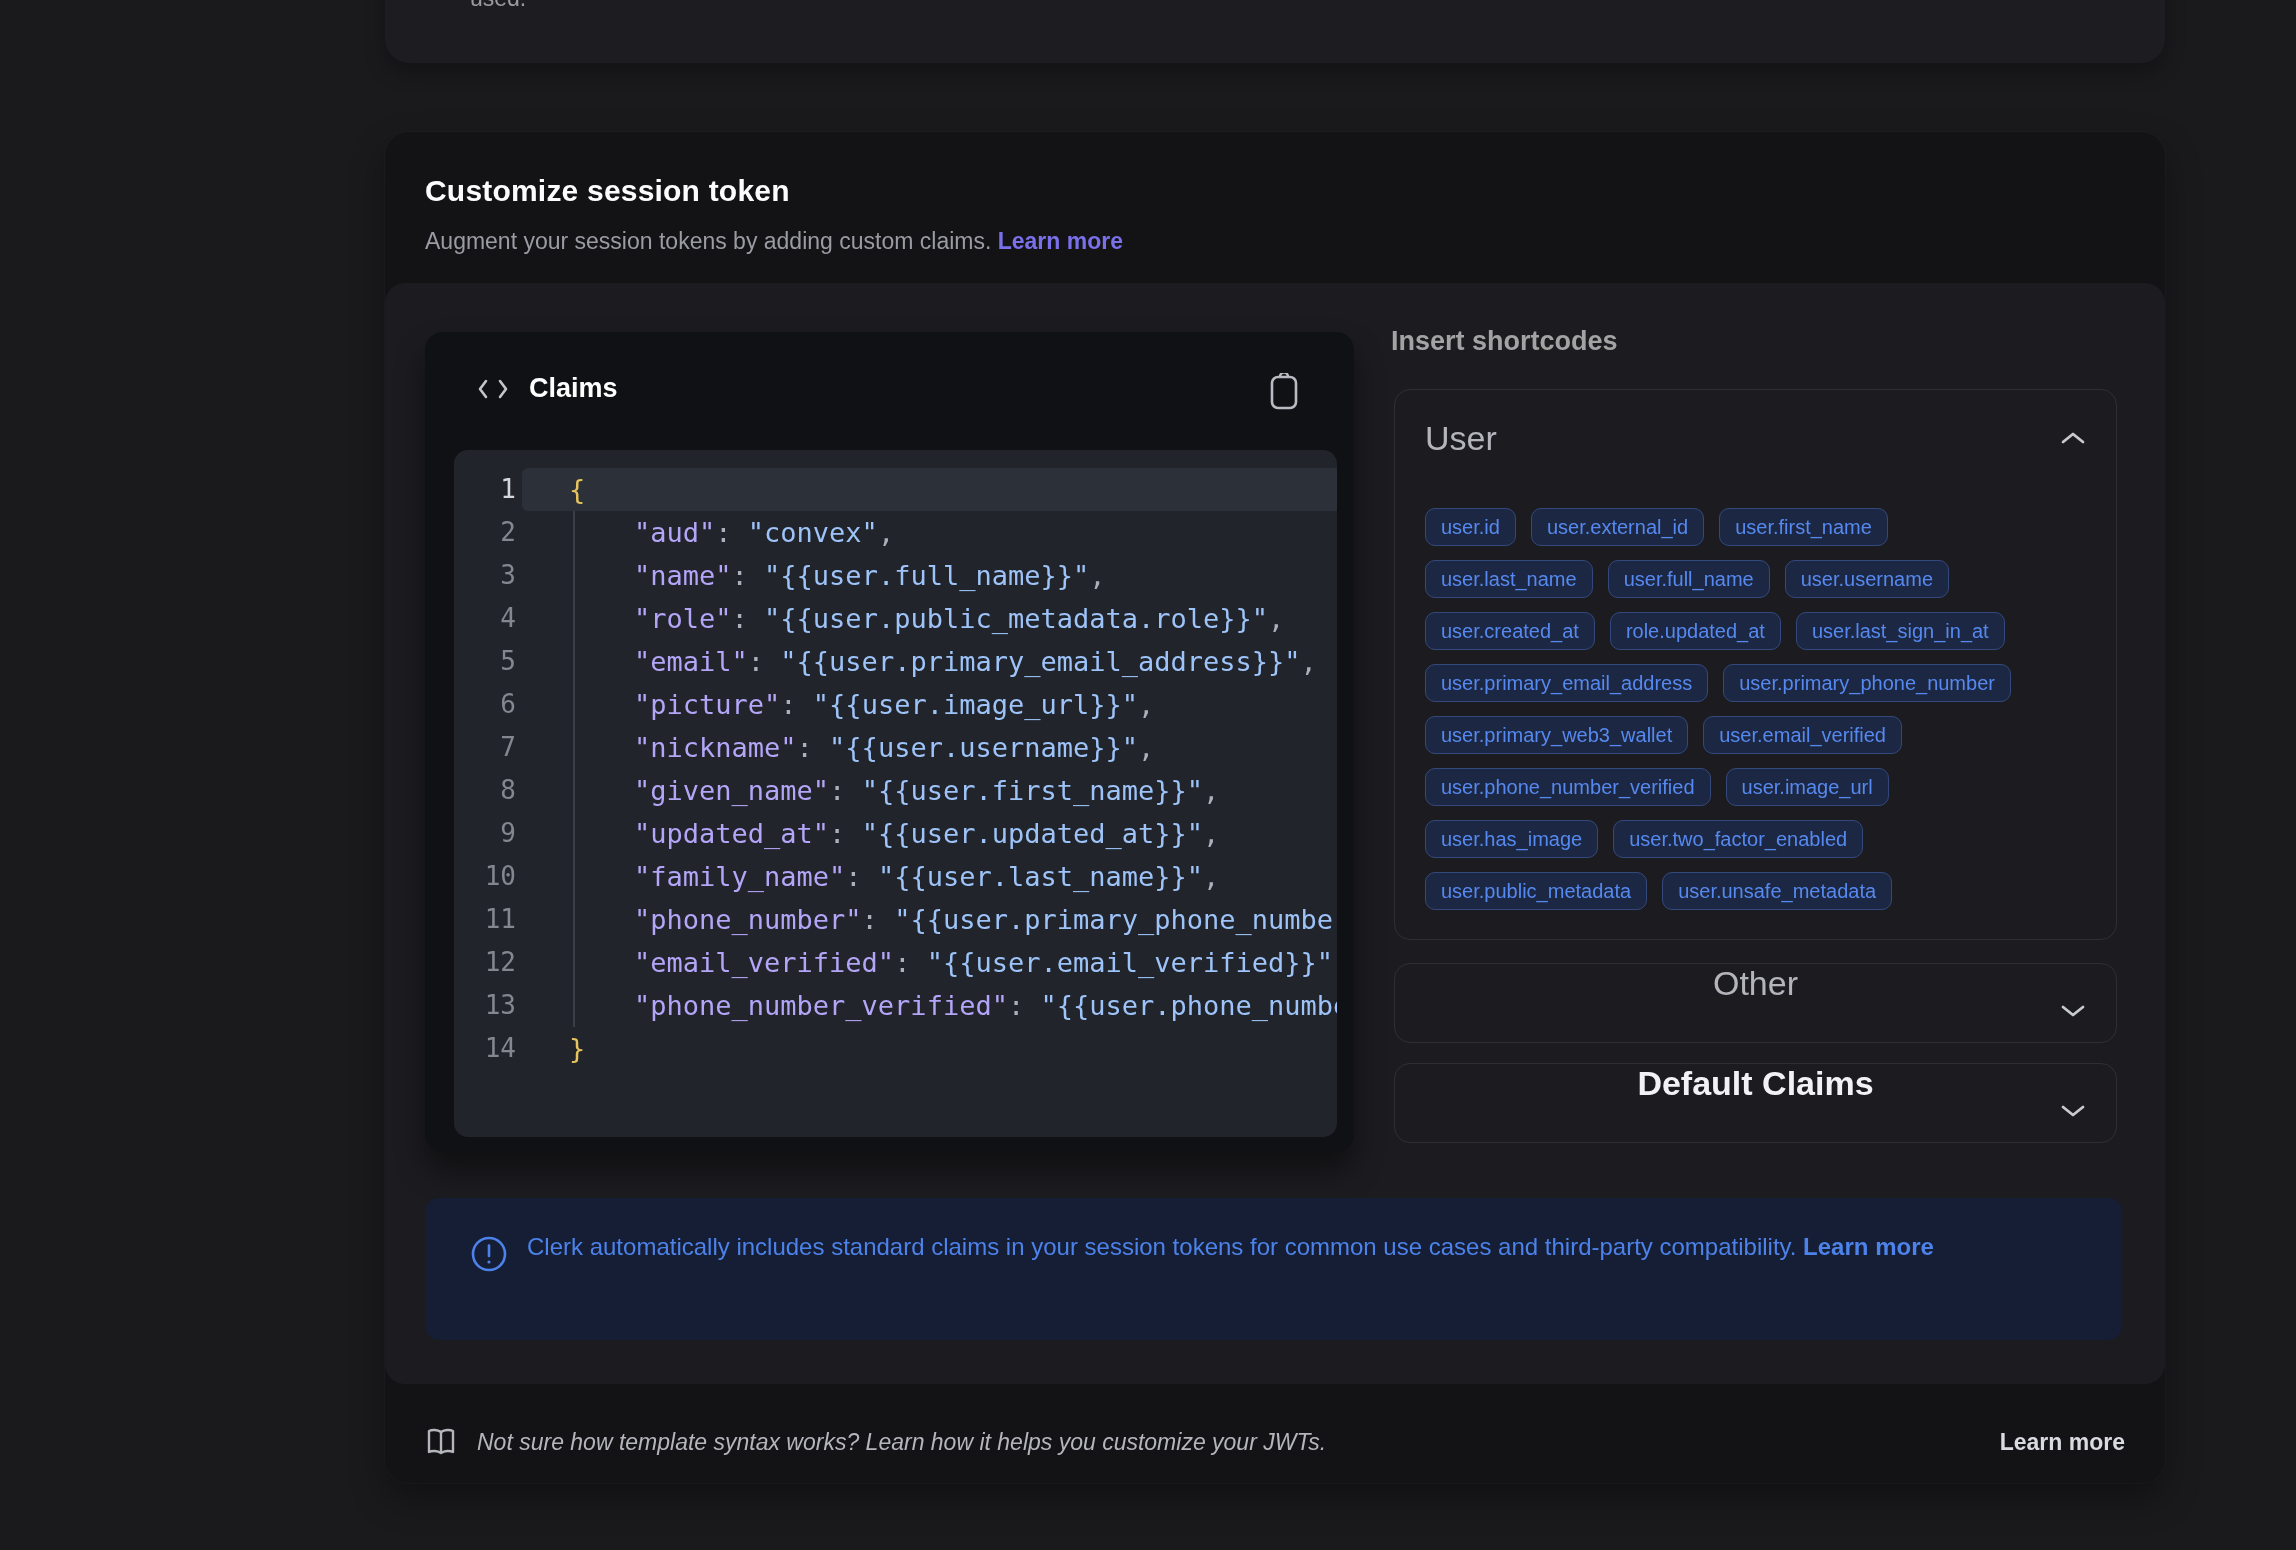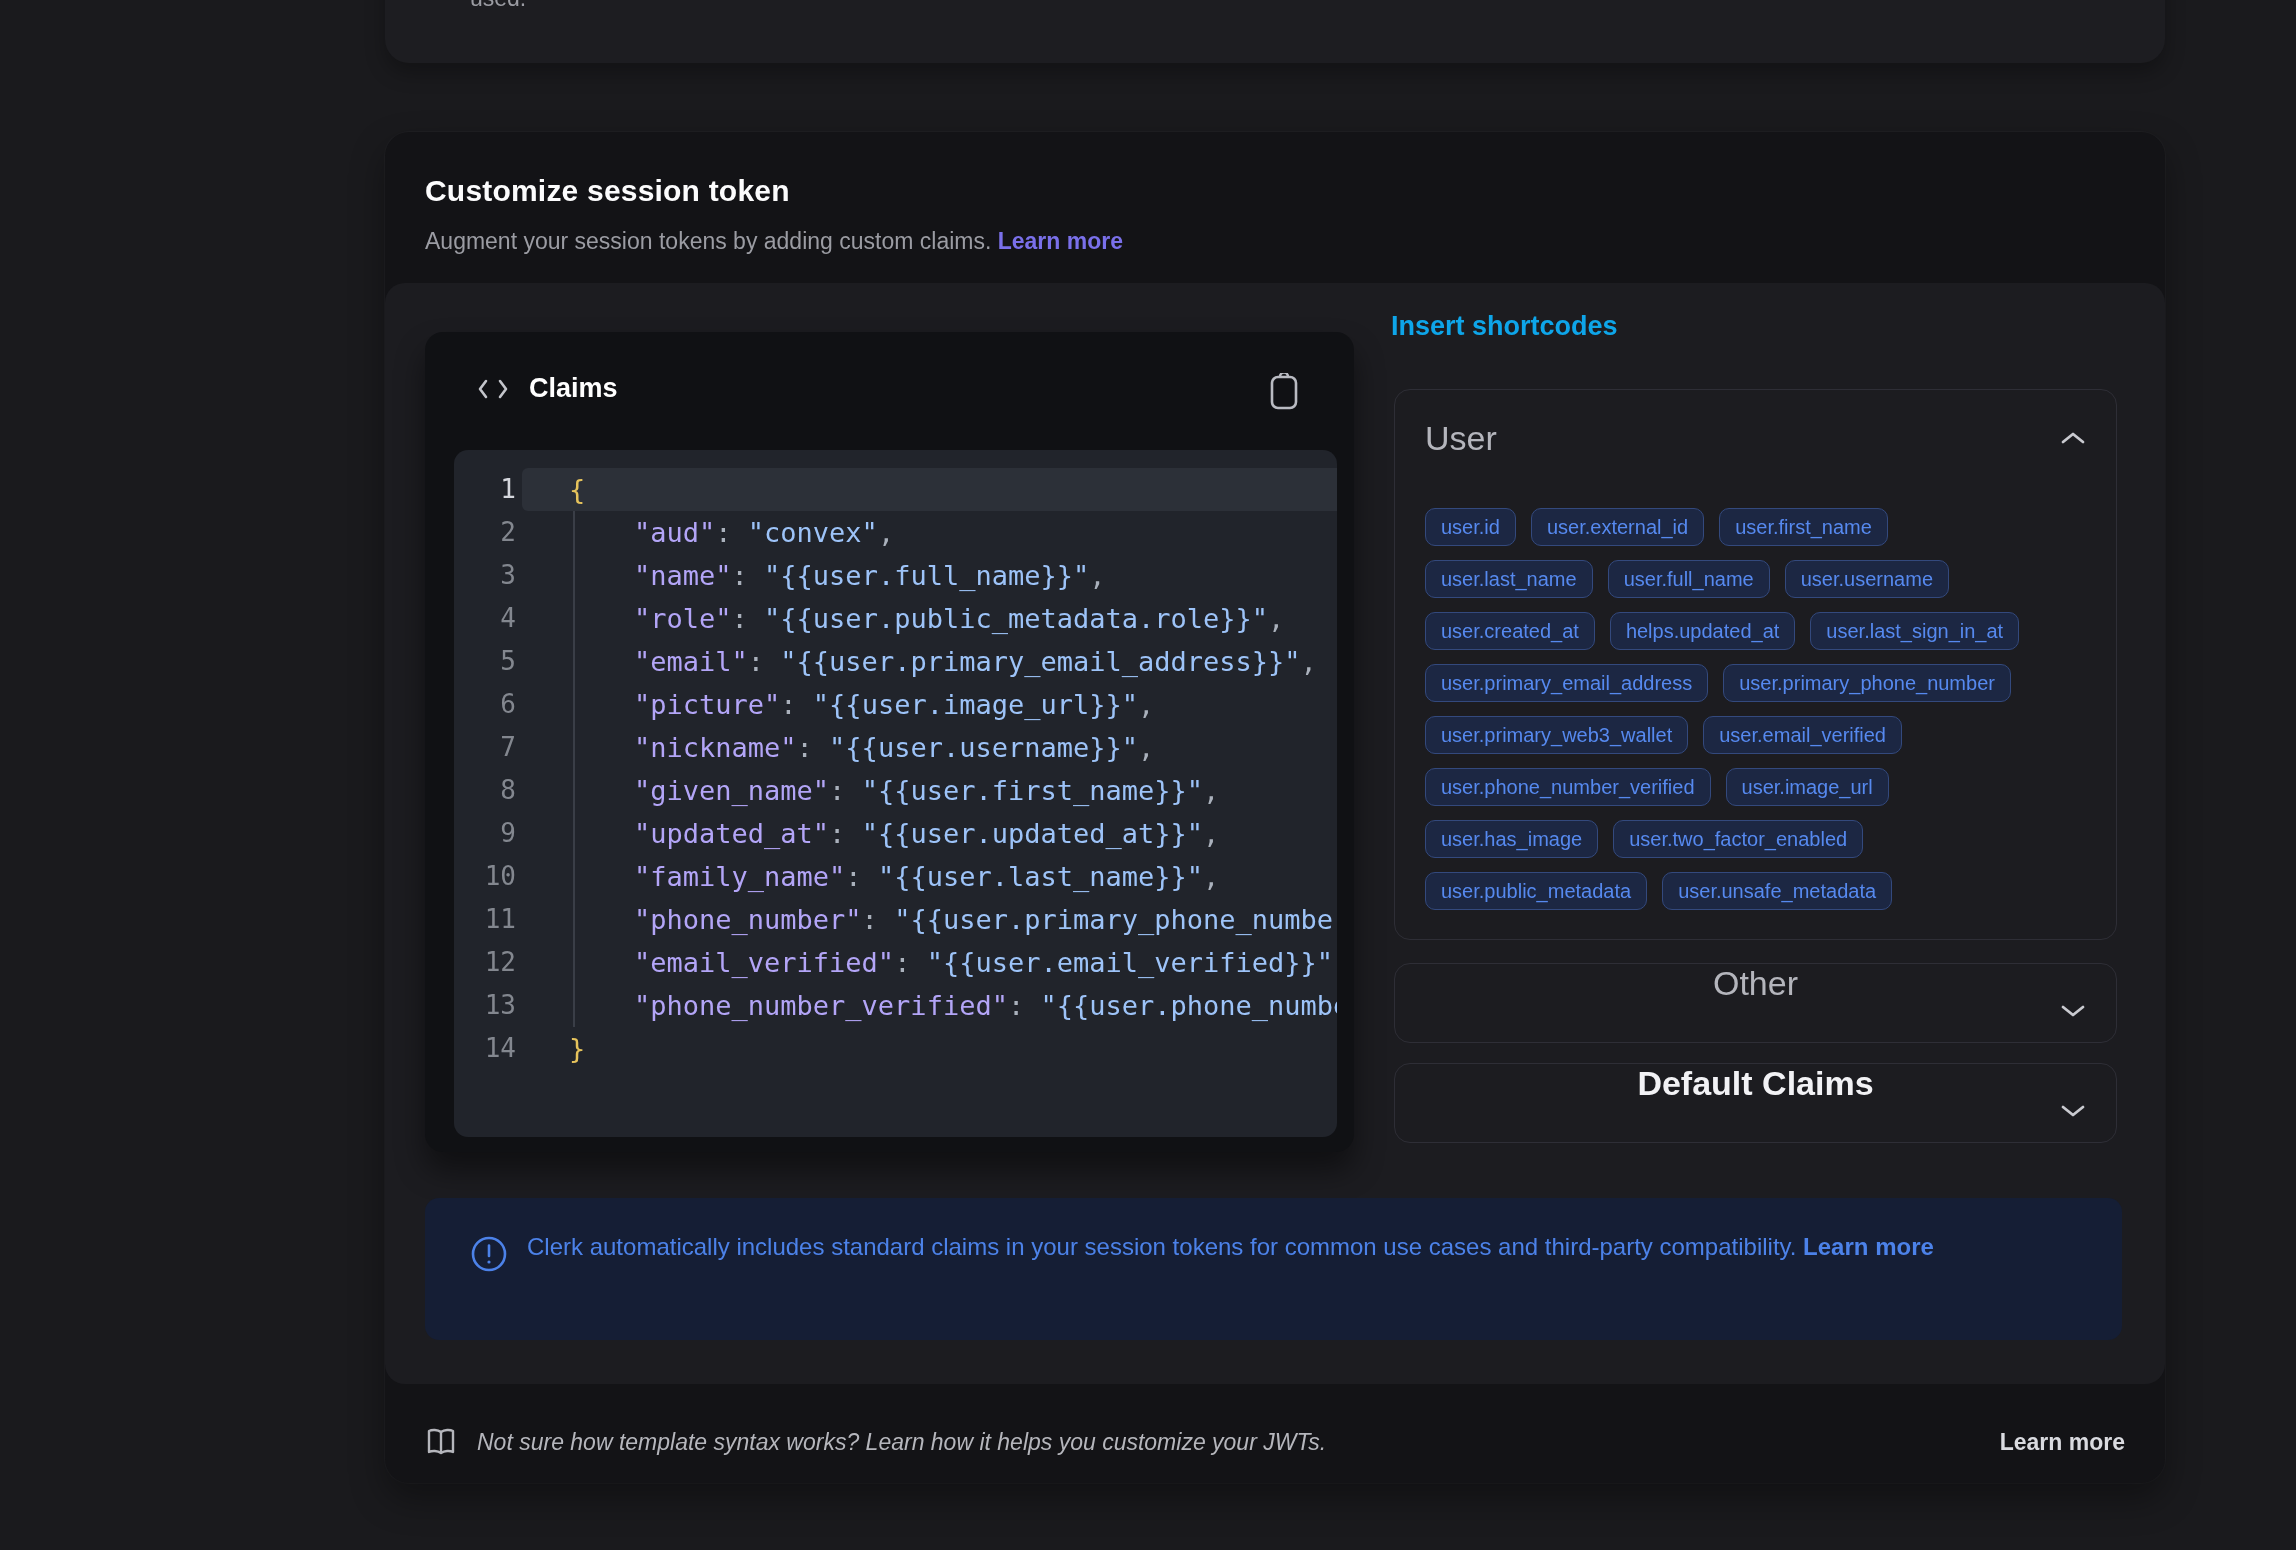--- a/index.html
+++ b/index.html
@@ -44,21 +44,21 @@
   .gutter { position:absolute; left:0; top:18px; width:62px; text-align:right;
     font-size:26px; line-height:43px; color:#83878f; }
   .gutter .ln.active { color:#d5d7dd; }
   .code-lines { position:absolute; left:115px; top:18px; font-size:27px; line-height:43px;
     white-space:pre; color:#aab1bc; }
   .tk { color:#b3a5f7; }   
   .ts { color:#9dc3f8; }   
   .tb { color:#e6c35c; }   
 
   
-  .sc-title { position:absolute; left:1006px; top:28px; font-size:27px; font-weight:600; color:#0ea5e9; }
+  .sc-title { position:absolute; left:1006px; top:43px; font-size:27px; font-weight:600; color:#a3a3a3; }
   .panel { position:absolute; left:1009px; width:723px; border:1.5px solid #2e2e36;
     border-radius:16px; background:transparent; }
   .panel-head { position:relative; height:96px; display:flex; align-items:center;
     padding:0 30px; cursor:pointer; }
   .panel-head .plabel { font-size:34px; color:#b4b5bc; }
   .panel-head .plabel.bright { color:#f2f2f5; font-weight:600; }
   .panel-head .chev { margin-left:auto; color:#c9cad0; }
   .user-panel { top:106px; height:551px; }
   .other-panel { top:680px; height:80px; }
   .default-panel { top:780px; height:80px; }
@@ -165,21 +165,21 @@
               <button class="chip">user.external_id</button>
               <button class="chip">user.first_name</button>
             </div>
             <div class="chip-row">
               <button class="chip">user.last_name</button>
               <button class="chip">user.full_name</button>
               <button class="chip">user.username</button>
             </div>
             <div class="chip-row">
               <button class="chip">user.created_at</button>
-              <button class="chip">helps.updated_at</button>
+              <button class="chip">role.updated_at</button>
               <button class="chip">user.last_sign_in_at</button>
             </div>
             <div class="chip-row">
               <button class="chip">user.primary_email_address</button>
               <button class="chip">user.primary_phone_number</button>
             </div>
             <div class="chip-row">
               <button class="chip">user.primary_web3_wallet</button>
               <button class="chip">user.email_verified</button>
             </div>

